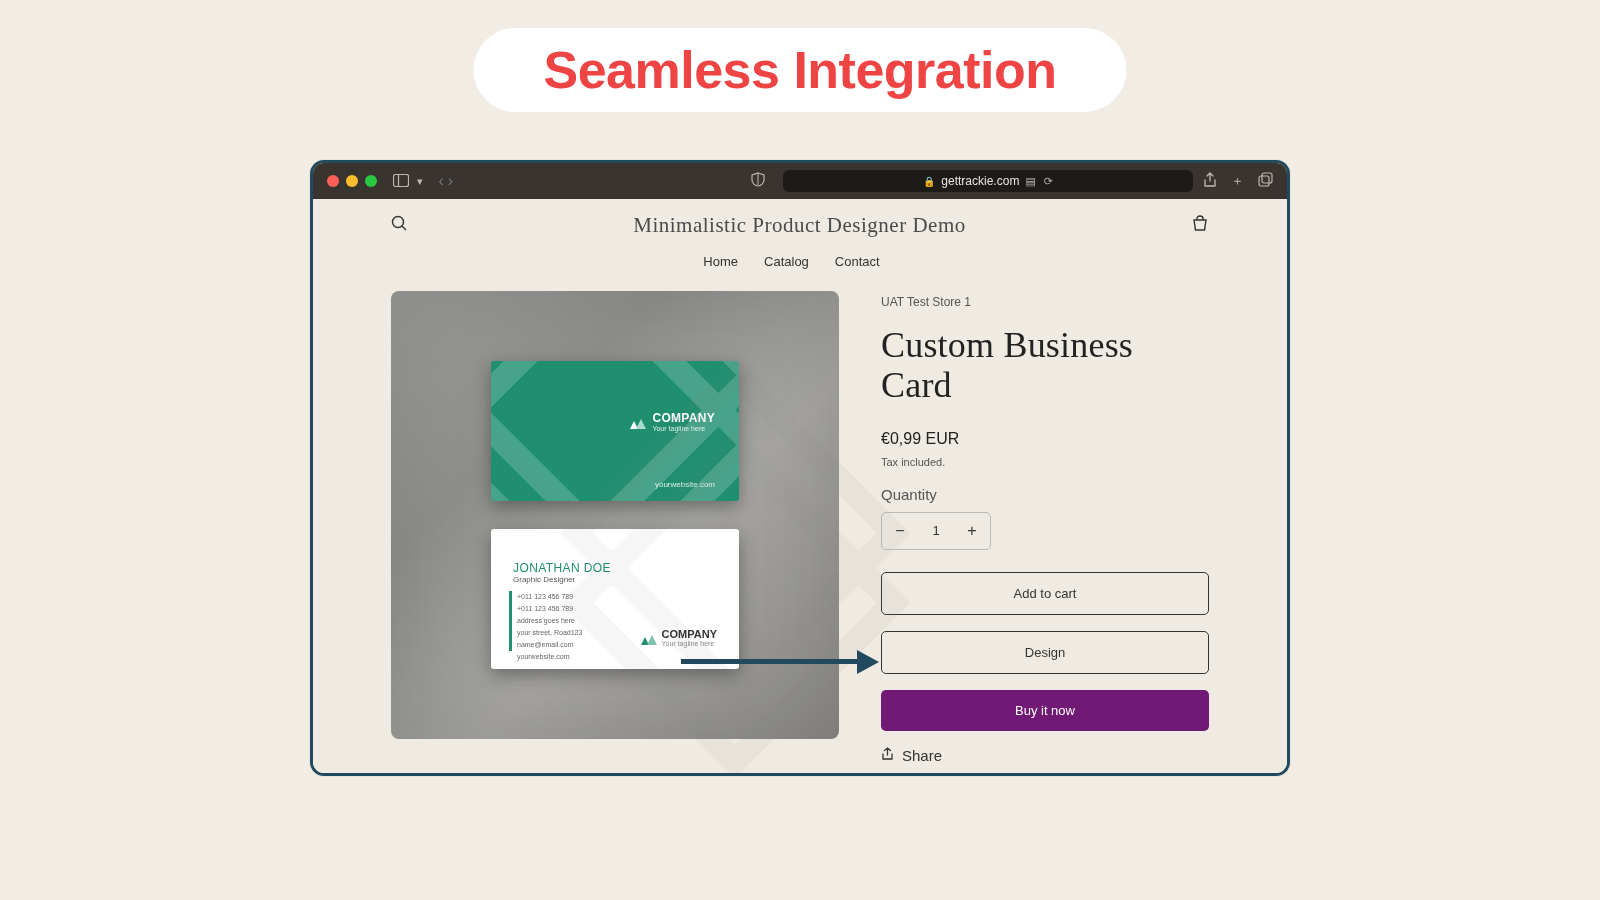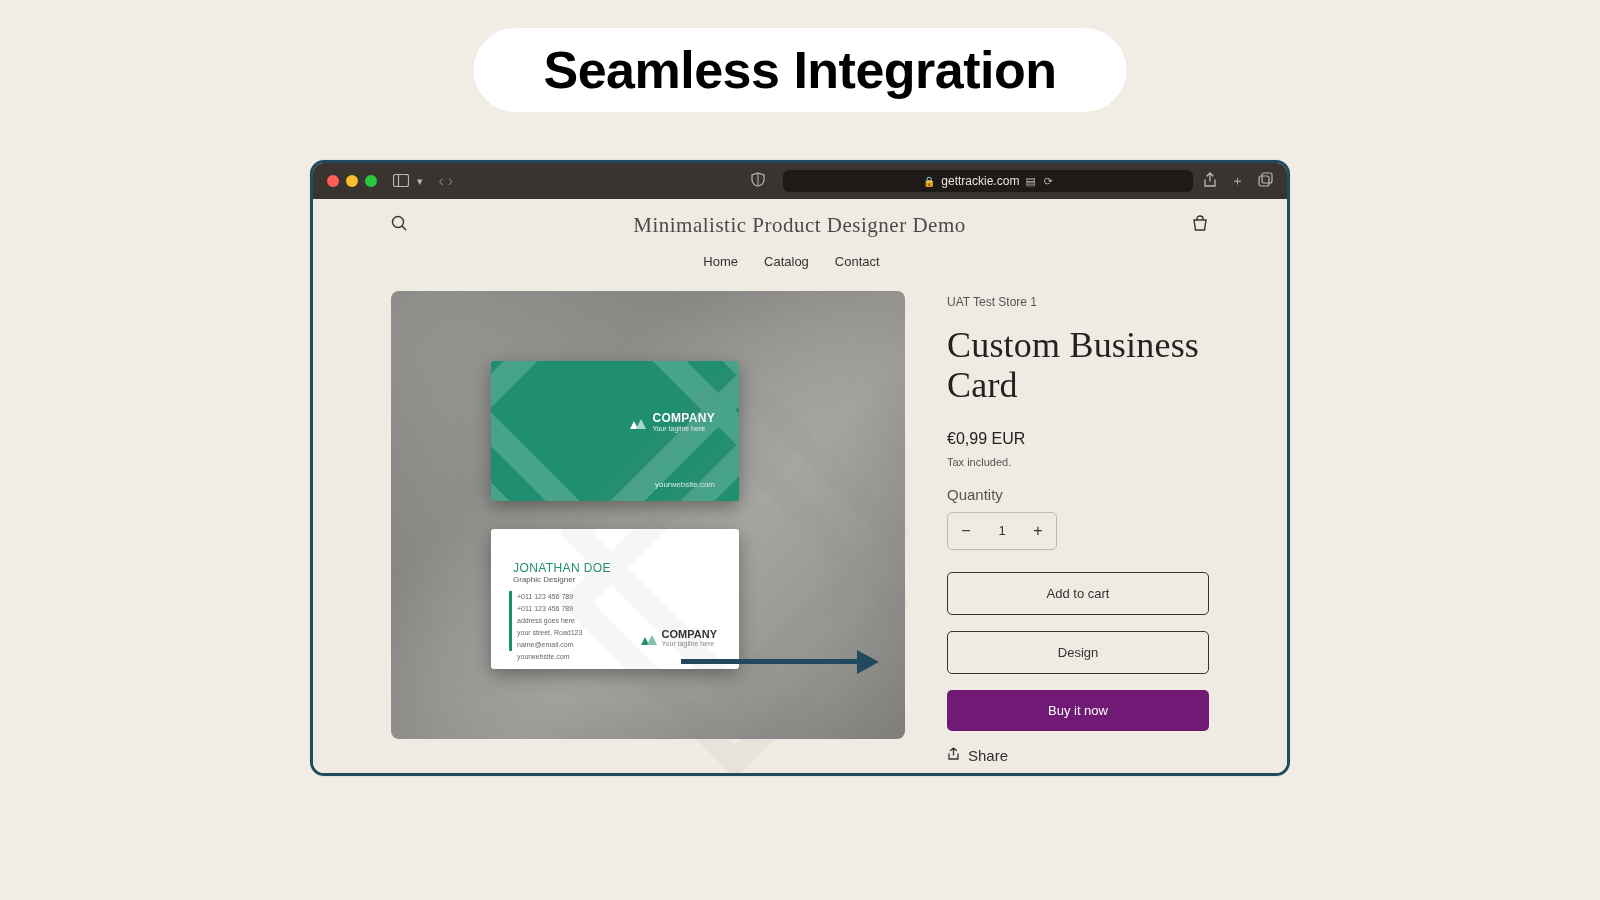--- a/index.html
+++ b/index.html
@@ -7,21 +7,21 @@
   width:1600px; height:900px;
   background:#f1ede4;
   font-family: -apple-system, BlinkMacSystemFont, "Segoe UI", sans-serif;
   position:relative;
 }
 .banner {
   position:absolute; top:28px; left:50%; transform:translateX(-50%);
   background:#fff; border-radius:50px; padding:12px 70px;
 }
 .banner-text {
-  font-weight:800; font-size:52px; color:#000000; letter-spacing:-0.5px;
+  font-weight:800; font-size:52px; color:#ef4444; letter-spacing:-0.5px;
 }
 .browser {
   position:absolute; top:160px; left:50%; transform:translateX(-50%);
   width:980px; height:616px;
   border:3px solid #214a5e; border-radius:14px;
   overflow:hidden; background:#f1ede4;
   box-shadow:0 0 0 1px rgba(0,0,0,.04);
 }
 .chrome {
   height:36px; background:#3a3430;
@@ -58,21 +58,21 @@
 }
 .cart-ic{color:#333;font-size:16px}
 .nav-links{
   display:flex; gap:26px; justify-content:center; padding:6px 17px 22px 0;
 }
 .nav-links span{font-size:13px;color:#333}
 .product-area{
   display:flex; gap:42px; padding:0 78px;
 }
 .product-image{
-  width:514px; height:448px; border-radius:8px;
+  width:448px; height:448px; border-radius:8px;
   background:linear-gradient(135deg,#9b9b98 0%,#8e8e8b 30%,#a6a5a1 60%,#8a8986 100%);
   position:relative;
   box-shadow:inset 0 0 100px rgba(0,0,0,.12);
 }
 .bizcard{
   position:absolute; width:248px; height:140px; border-radius:3px;
   box-shadow:0 6px 18px rgba(0,0,0,.35);
 }
 .bizcard.teal{
   top:70px; left:100px; background:#1f8f6f;

